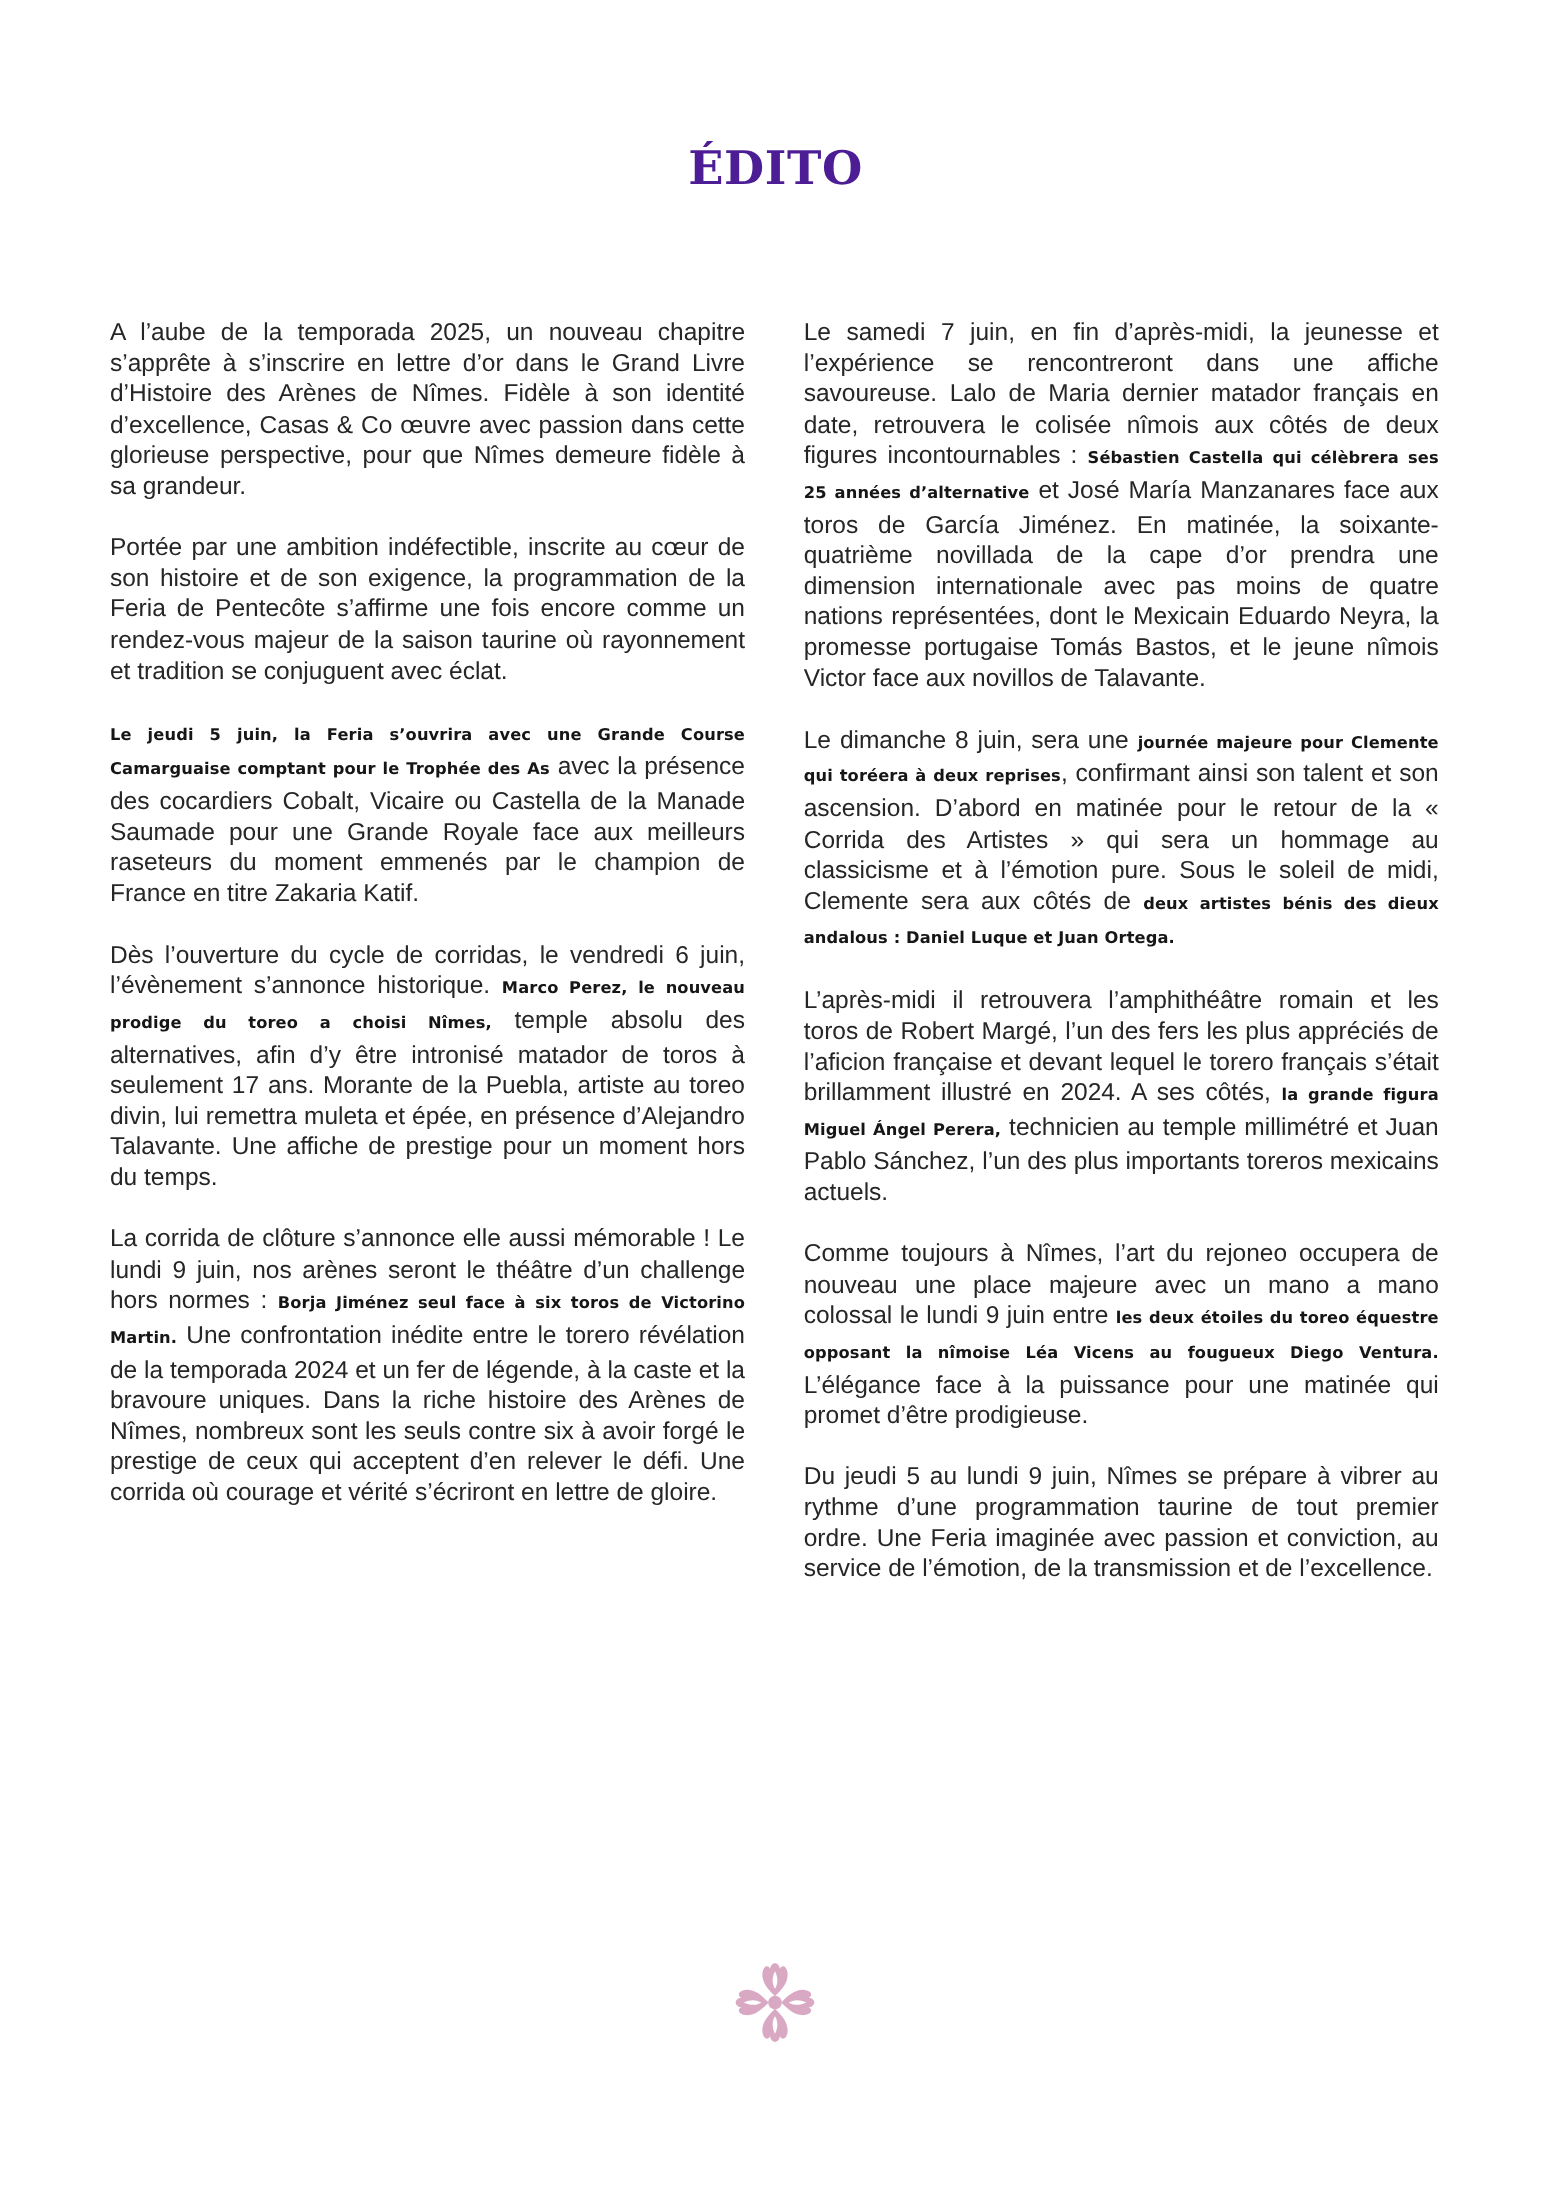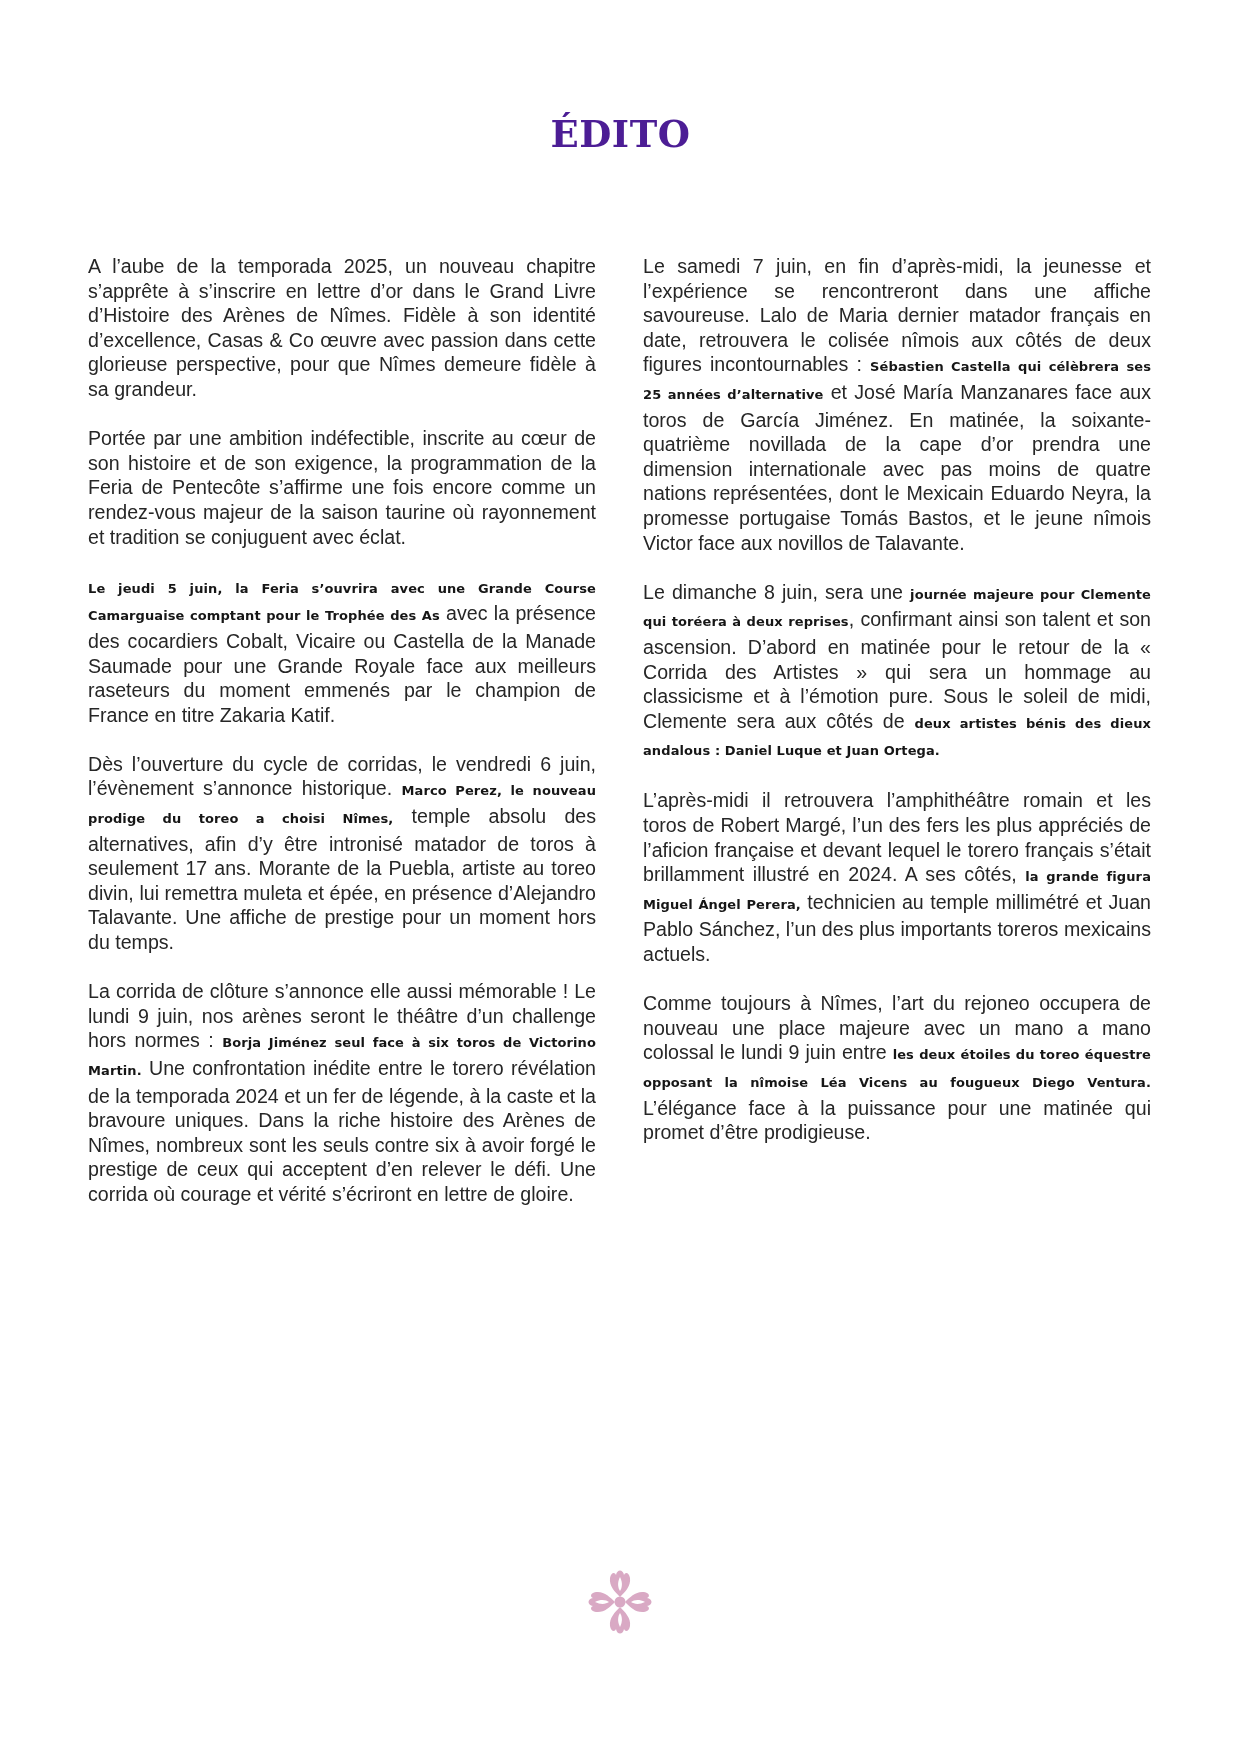--- a/index.html
+++ b/index.html
@@ -55,20 +55,23 @@
     </p>
     <p>
       <span>Le dimanche 8 juin, sera une </span><b>journée majeure pour Clemente qui toréera à deux reprises</b><span>, confirmant ainsi son talent et son ascension. D’abord en matinée pour le retour de la « Corrida des Artistes » qui sera un hommage au classicisme et à l’émotion pure. Sous le soleil de midi, Clemente sera aux côtés de </span><b>deux artistes bénis des dieux andalous : Daniel Luque et Juan Ortega.</b>
     </p>
     <p>
       <span>L’après-midi il retrouvera l’amphithéâtre romain et les toros de Robert Margé, l’un des fers les plus appréciés de l’aficion française et devant lequel le torero français s’était brillamment illustré en 2024. A ses côtés, </span><b>la grande figura Miguel Ángel Perera,</b><span> technicien au temple millimétré et Juan Pablo Sánchez, l’un des plus importants toreros mexicains actuels.</span>
     </p>
     <p>
       <span>Comme toujours à Nîmes, l’art du rejoneo occupera de nouveau une place majeure avec un mano a mano colossal le lundi 9 juin entre </span><b>les deux étoiles du toreo équestre opposant la nîmoise Léa Vicens au fougueux Diego Ventura.</b><span> L’élégance face à la puissance pour une matinée qui promet d’être prodigieuse.</span>
     </p>
+    <p>
+      <span>Du jeudi 5 au lundi 9 juin, Nîmes se prépare à vibrer au rythme d’une programmation taurine de tout premier ordre. Une Feria imaginée avec passion et conviction, au service de l’émotion, de la transmission et de l’excellence.</span>
+    </p>
   </div>
 
   <div class="ornament">
     <svg width="72" height="72" viewBox="-36 -36 72 72">
       <g id="petal-group" fill="#d9a9c4">
         <g>
           <path d="M0,-5 C-5,-10 -11,-16 -10,-24 C-9,-30 -5,-30 -4,-27 C-3,-33 3,-33 4,-27 C5,-30 9,-30 10,-24 C11,-16 5,-10 0,-5 Z"></path>
           <path d="M0,-11 C-2,-14 -3,-19 0,-25 C3,-19 2,-14 0,-11 Z" fill="#ffffff"></path>
         </g>
         <g transform="rotate(90)">

